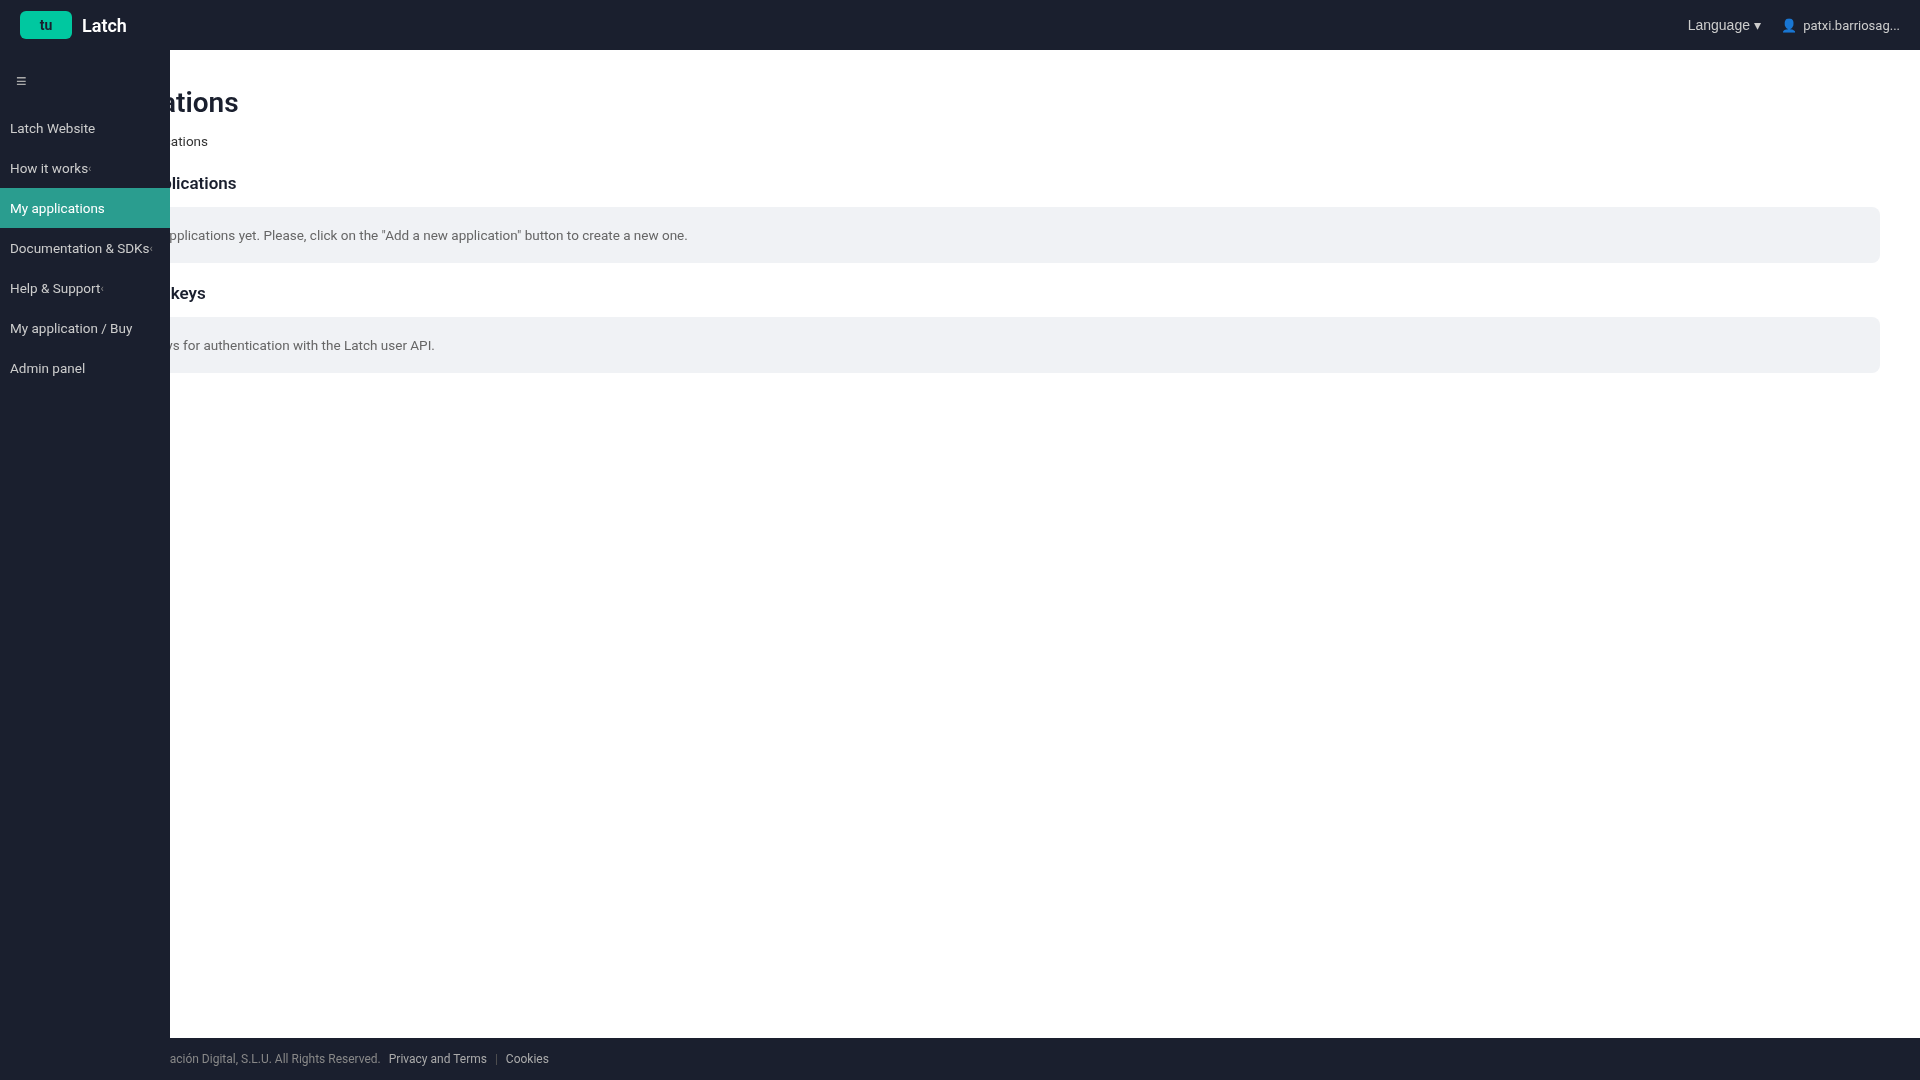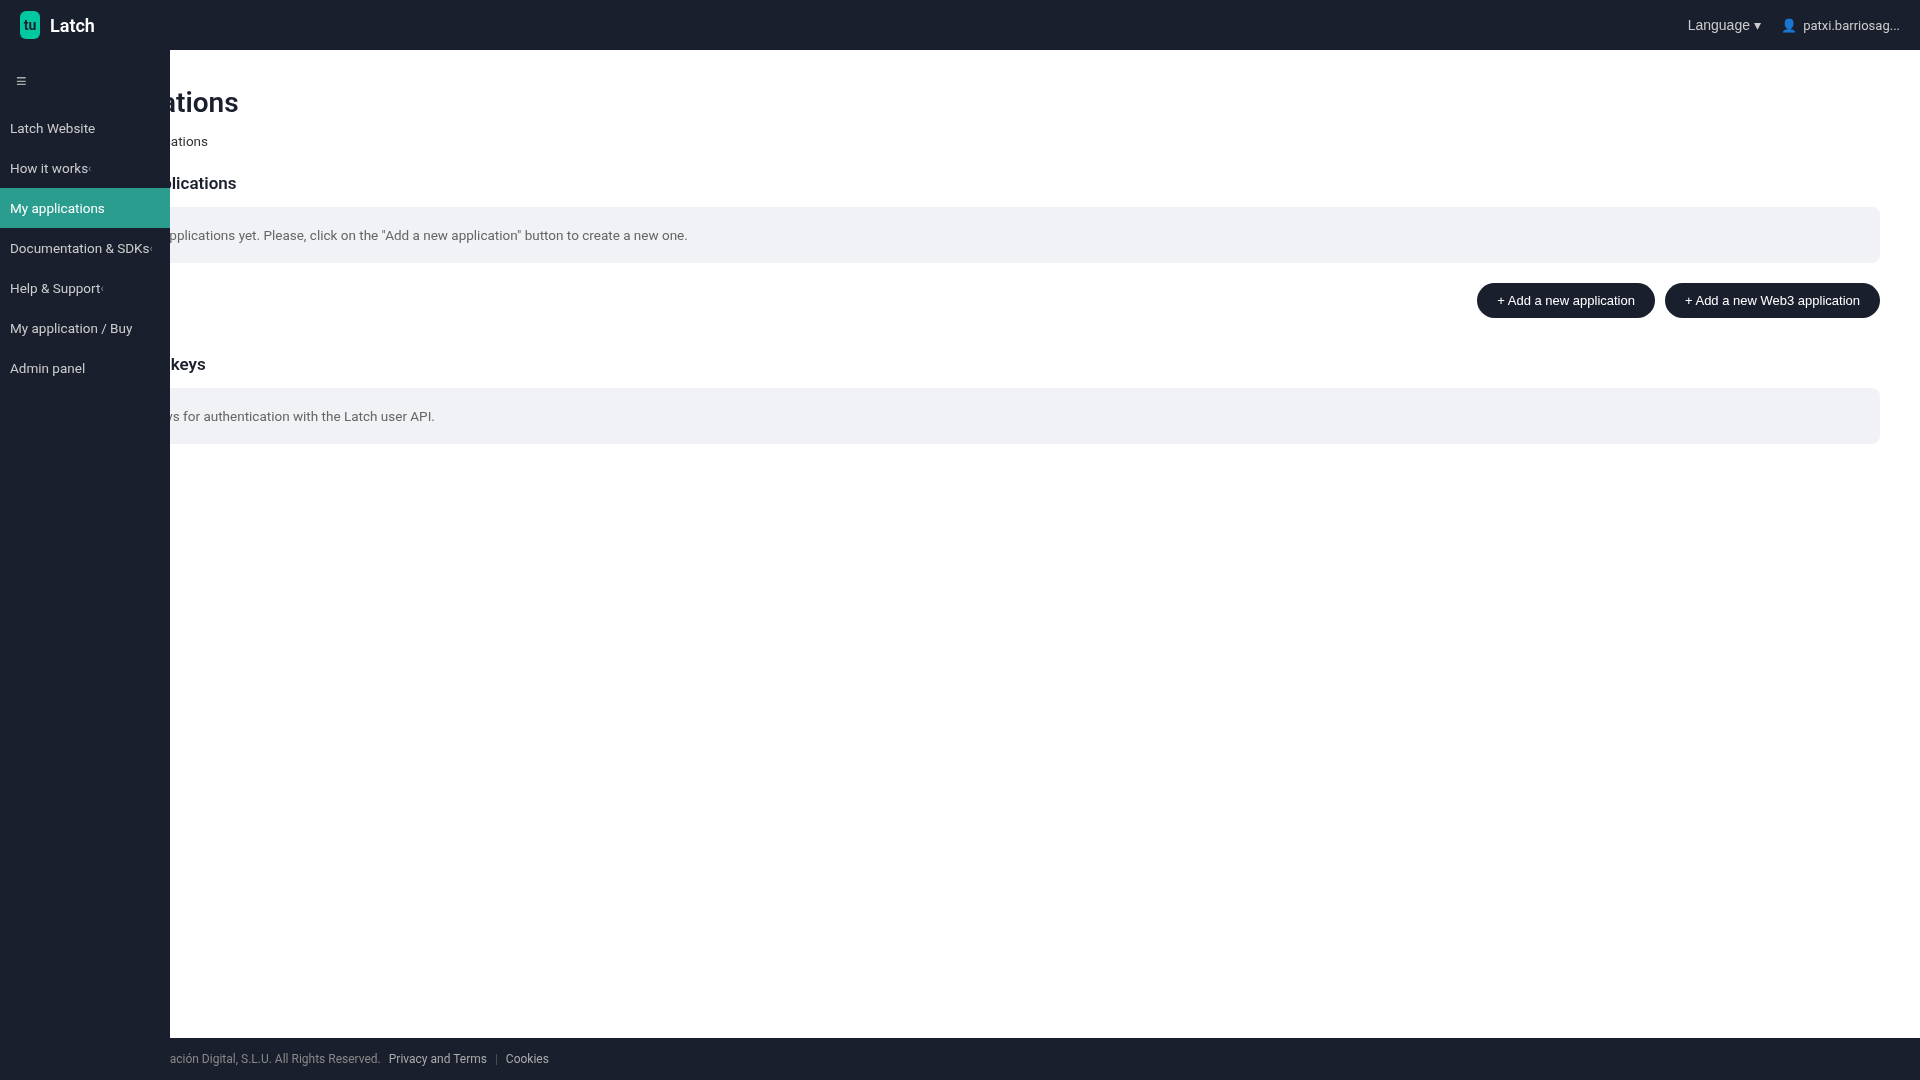--- a/index.html
+++ b/index.html
@@ -17,21 +17,21 @@
       position: fixed;
       top: 0; left: 0; right: 0;
       z-index: 100;
     }
     .topbar-left {
       display: flex;
       align-items: center;
       gap: 10px;
     }
     .logo-icon {
-      width: 20px; height: 28px;
+      width: 52px; height: 28px;
       background: #00c8a0;
       border-radius: 6px;
       display: flex; align-items: center; justify-content: center;
       font-weight: bold; font-size: 14px; color: #1a1f2e;
     }
     .logo-text {
       font-size: 18px; font-weight: 600; color: white;
     }
     .topbar-right {
       display: flex;
@@ -214,28 +214,20 @@
         <span>Home</span>
       </a>
       <span class="breadcrumb-sep">›</span>
       <span class="breadcrumb-current">My applications</span>
     </div>
 
     <h2 class="section-heading">Manage your applications</h2>
     <div class="info-box">
       <span>There aren't any applications yet. Please, click on the "Add a new application" button to create a new one.</span>
     </div>
-    <div class="btn-row">
-      <button class="btn-dark">
-        <span>+ Add a new application</span>
-      </button>
-      <button class="btn-dark">
-        <span>+ Add a new Web3 application</span>
-      </button>
-    </div>
 
     <h2 class="section-heading">User API Access keys</h2>
     <div class="info-box">
       <span>Create access keys for authentication with the Latch user API.</span>
     </div>
   </main>
 </div>
 
 <footer class="footer">
   <span>2024 © Telefónica Innovación Digital, S.L.U. All Rights Reserved.</span>

